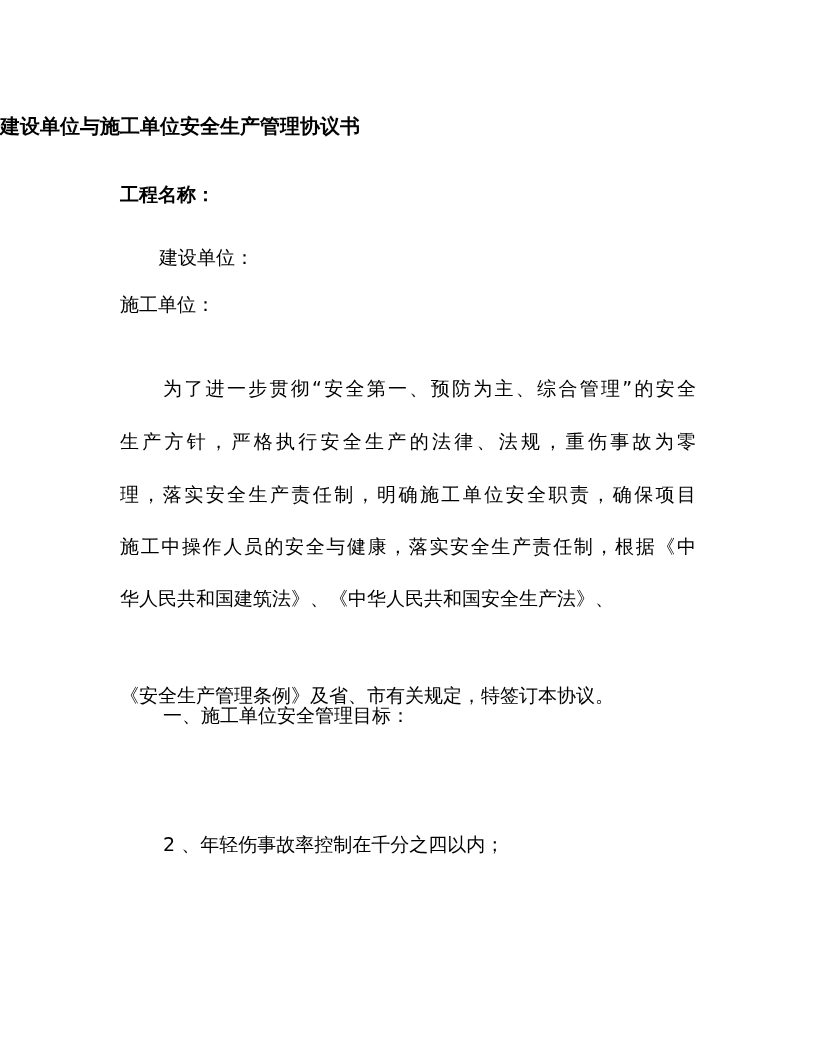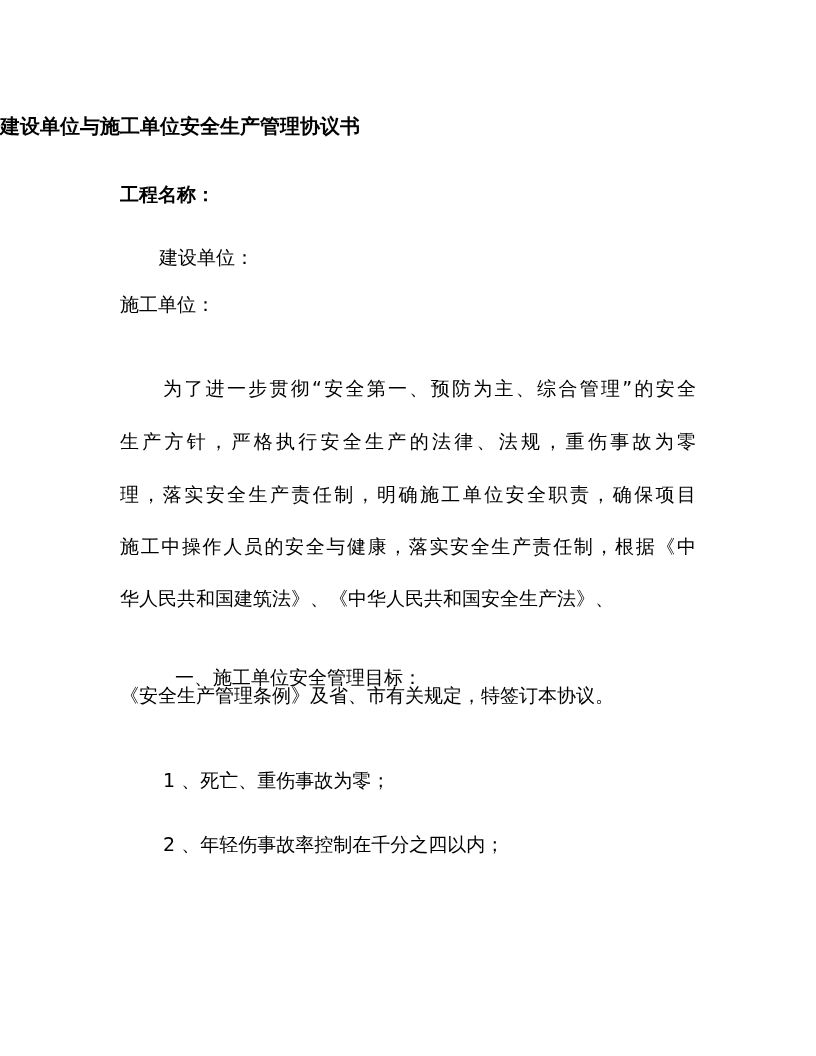--- a/index.html
+++ b/index.html
@@ -71,18 +71,17 @@
 
   <div>
     <div class="para-line first" style="top:375px;">为了进一步贯彻“安全第一、预防为主、综合管理”的安全</div>
     <div class="para-line" style="top:428px;">生产方针，严格执行安全生产的法律、法规，重伤事故为零</div>
     <div class="para-line" style="top:481px;">理，落实安全生产责任制，明确施工单位安全职责，确保项目</div>
     <div class="para-line" style="top:533px;">施工中操作人员的安全与健康，落实安全生产责任制，根据《中</div>
     <div class="para-line last" style="top:586px;">华人民共和国建筑法》、《中华人民共和国安全生产法》、</div>
     <div class="para-line last" style="top:638px;margin-top:45px;">《安全生产管理条例》及省、市有关规定，特签订本协议。</div>
   </div>
 
-  <div class="item" style="top:664px;margin-left:12px;">一、施工单位安全管理目标：</div>
+  <div class="item" style="top:702px;">一、施工单位安全管理目标：</div>
 
-  <div class="item" style="top:767px;">1 、死亡、重伤事故为零；</div>
   <div class="item" style="top:831px;">2 、年轻伤事故率控制在千分之四以内；</div>
 
 </div>
 
 </body></html>

